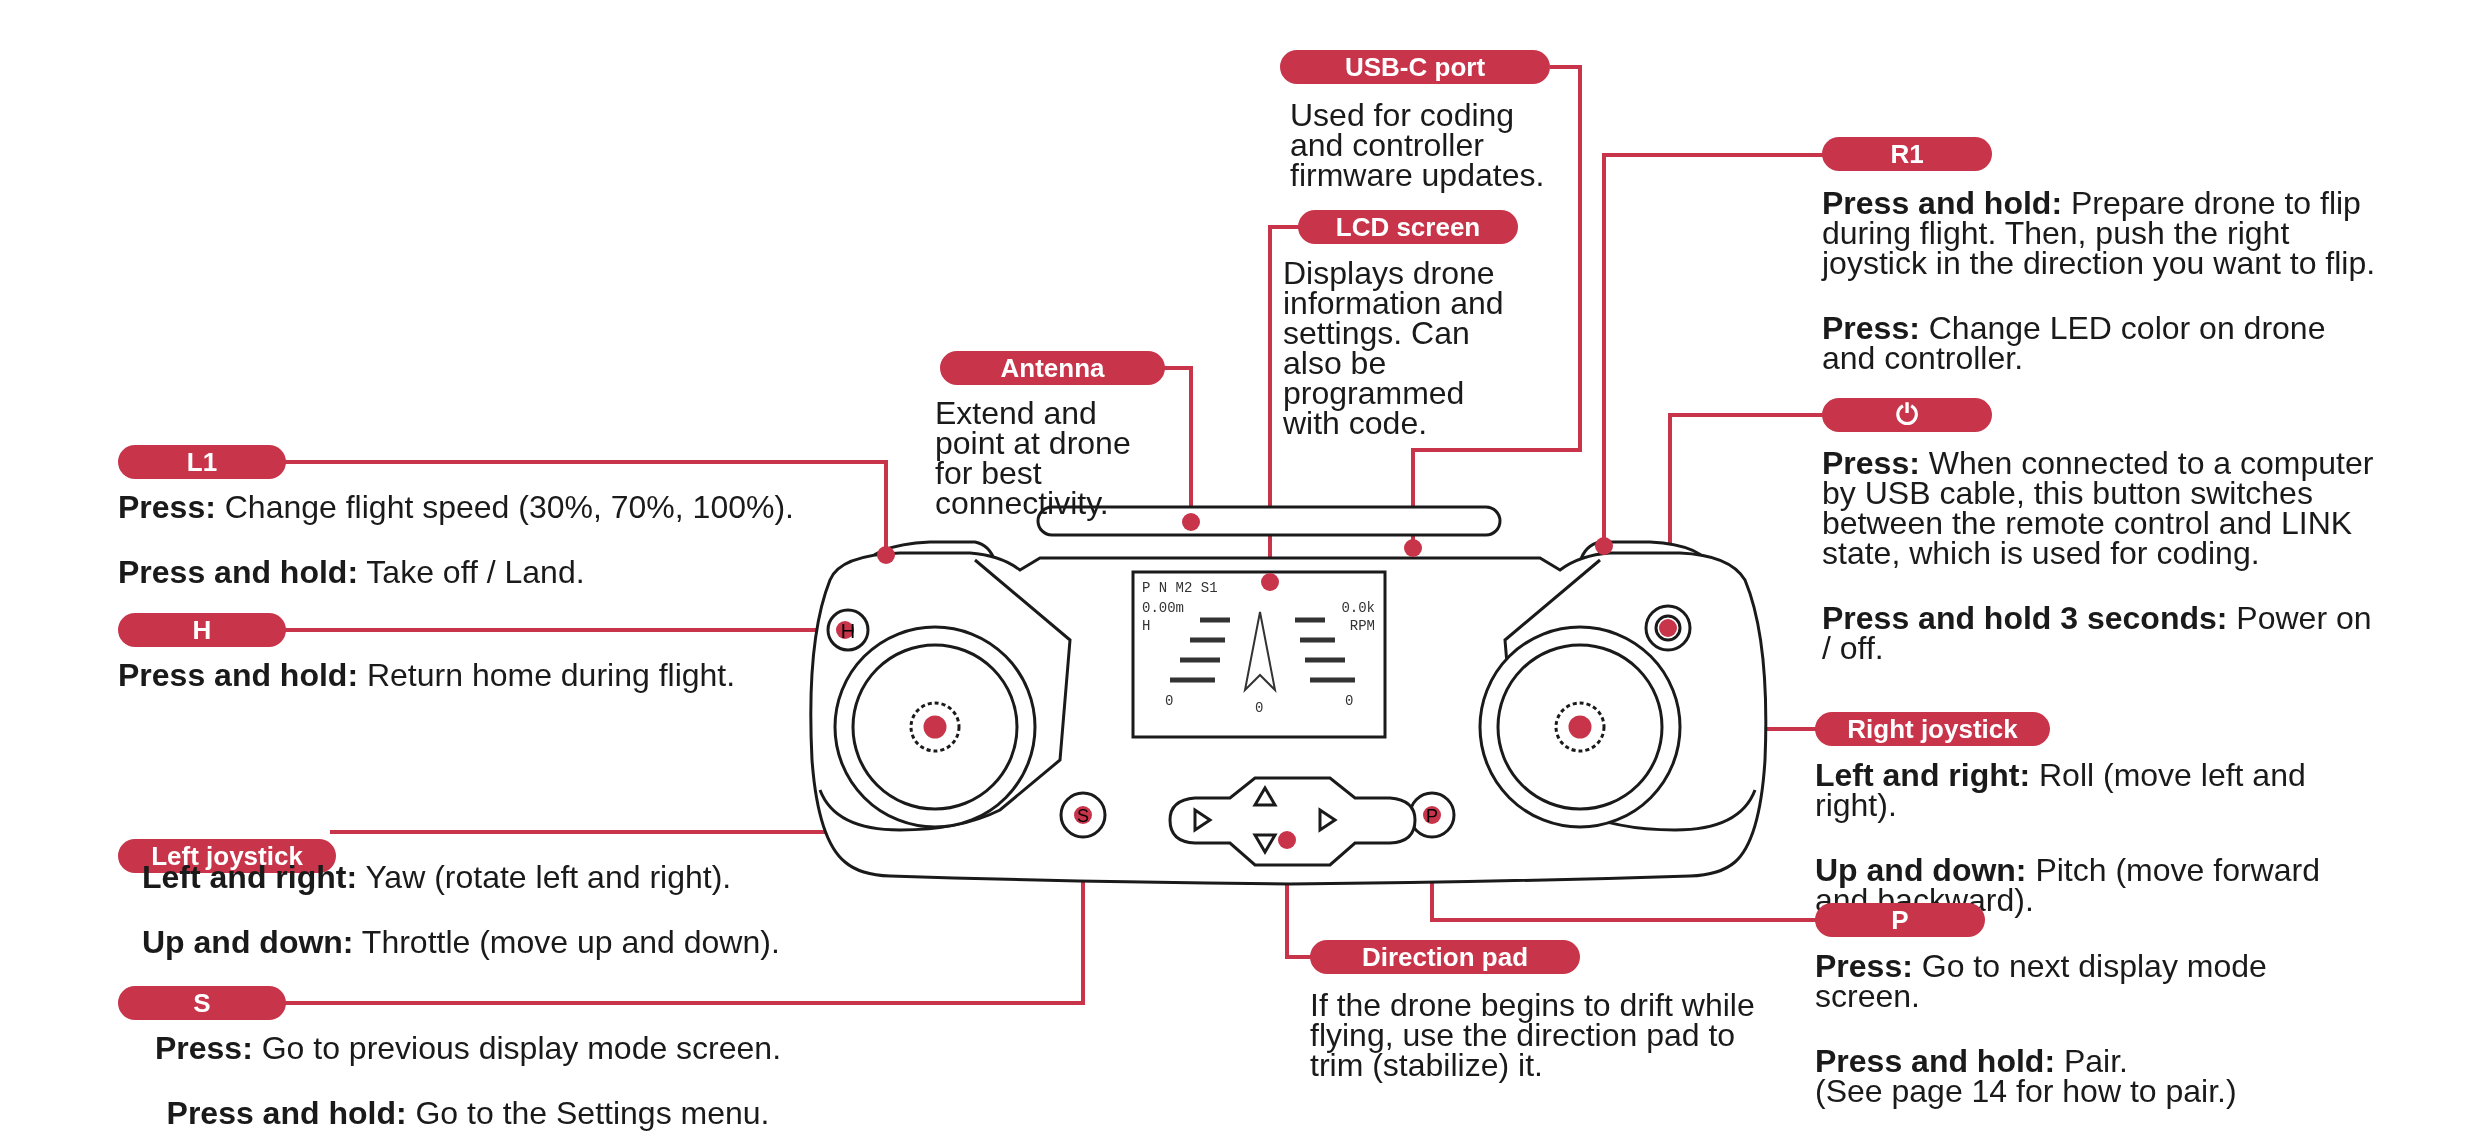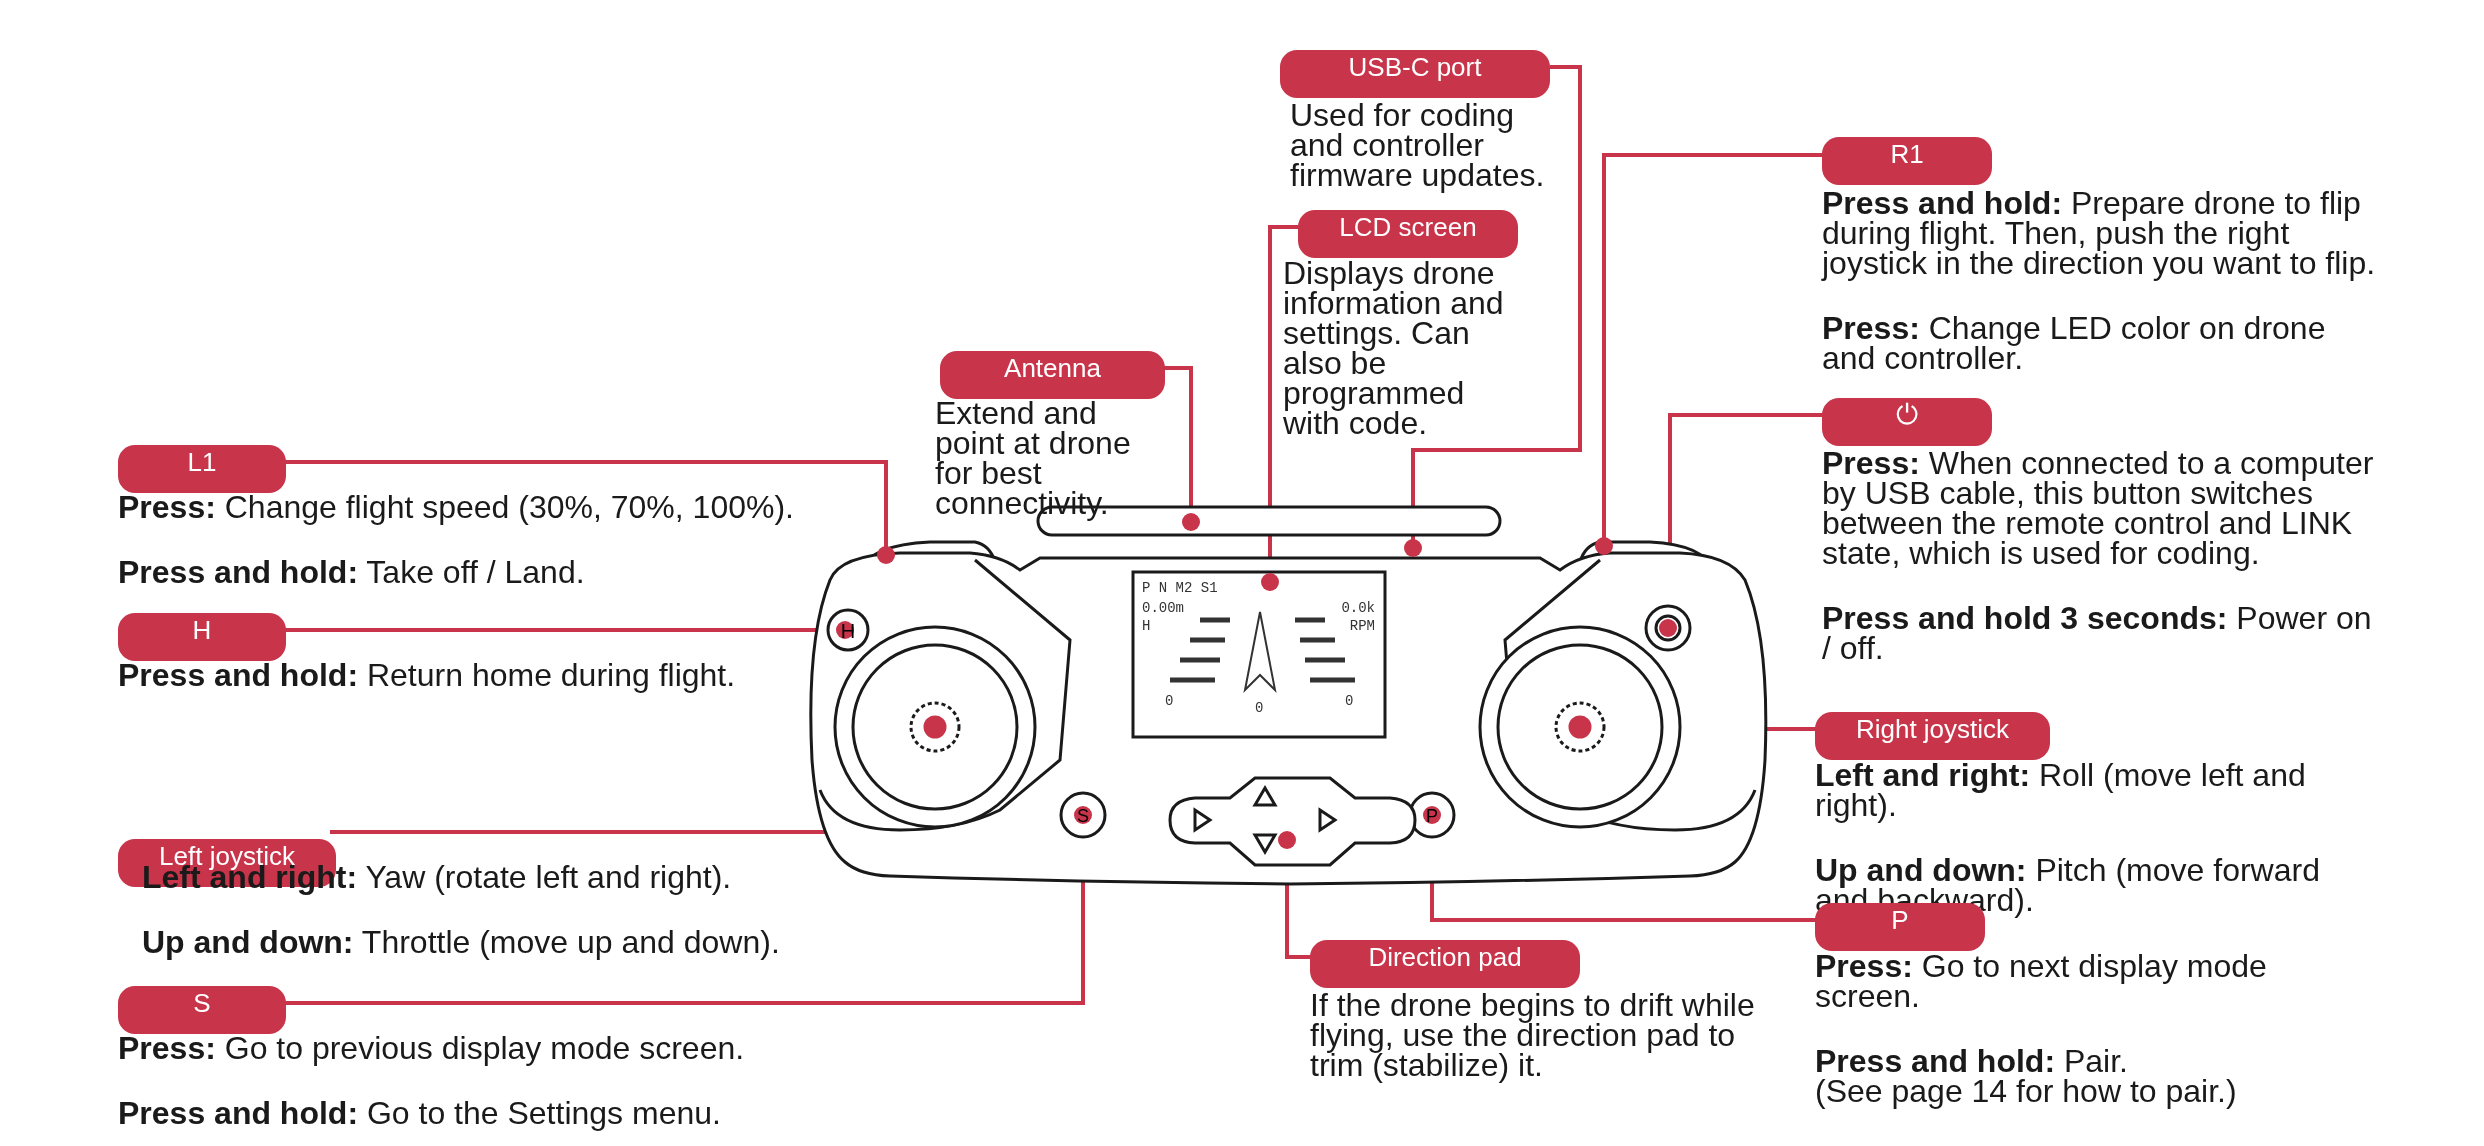--- a/index.html
+++ b/index.html
@@ -1,20 +1,20 @@
 <!DOCTYPE html>
 <html><head>
 <meta charset="utf-8">
 <style>
   html, body { margin:0; padding:0; background:#ffffff; }
   body { width:2484px; height:1146px; position:relative; overflow:hidden;
          font-family:"Liberation Sans", sans-serif; color:#1a1a1a; }
   #diagram-svg { position:absolute; left:0; top:0; }
-  .pill { position:absolute; background:#c8344a; color:#fff; font-weight:normal;
-          font-size:26px; height:48px; line-height:34px; text-align:center;
+  .pill { position:absolute; background:#c8344a; color:#fff; font-weight:bold;
+          font-size:26px; height:34px; line-height:34px; text-align:center;
           border-radius:17px; }
   .desc { position:absolute; font-size:32px; line-height:30px; color:#1a1a1a; }
   .desc p { margin:0 0 35px 0; }
   .desc p:last-child { margin-bottom:0; }
   .desc b { font-weight:bold; }
   .power-glyph { font-size:28px; }
 </style>
 </head>
 <body>
 
@@ -114,21 +114,21 @@
   <p><b>Press and hold:</b><span> Return home during flight.</span></p>
 </div>
 
 <div class="pill" style="left:118px;top:815px;width:218px;margin-top:24px;">Left joystick</div>
 <div class="desc" style="left:118px;top:862px;width:700px;margin-left:24px;">
   <p><b>Left and right:</b><span> Yaw (rotate left and right).</span></p>
   <p><b>Up and down:</b><span> Throttle (move up and down).</span></p>
 </div>
 
 <div class="pill" style="left:118px;top:986px;width:168px;">S</div>
-<div class="desc" style="left:118px;top:1033px;width:700px;">
+<div class="desc" style="left:118px;top:1033px;width:700px;text-align:center;">
   <p><b>Press:</b><span> Go to previous display mode screen.</span></p>
   <p><b>Press and hold:</b><span> Go to the Settings menu.</span></p>
 </div>
 
 <div class="pill" style="left:940px;top:351px;width:225px;">Antenna</div>
 <div class="desc" style="left:935px;top:398px;width:240px;">Extend and point at drone for best connectivity.</div>
 
 <div class="pill" style="left:1280px;top:50px;width:270px;">USB-C port</div>
 <div class="desc" style="left:1290px;top:100px;width:270px;">Used for coding and controller firmware updates.</div>
 

